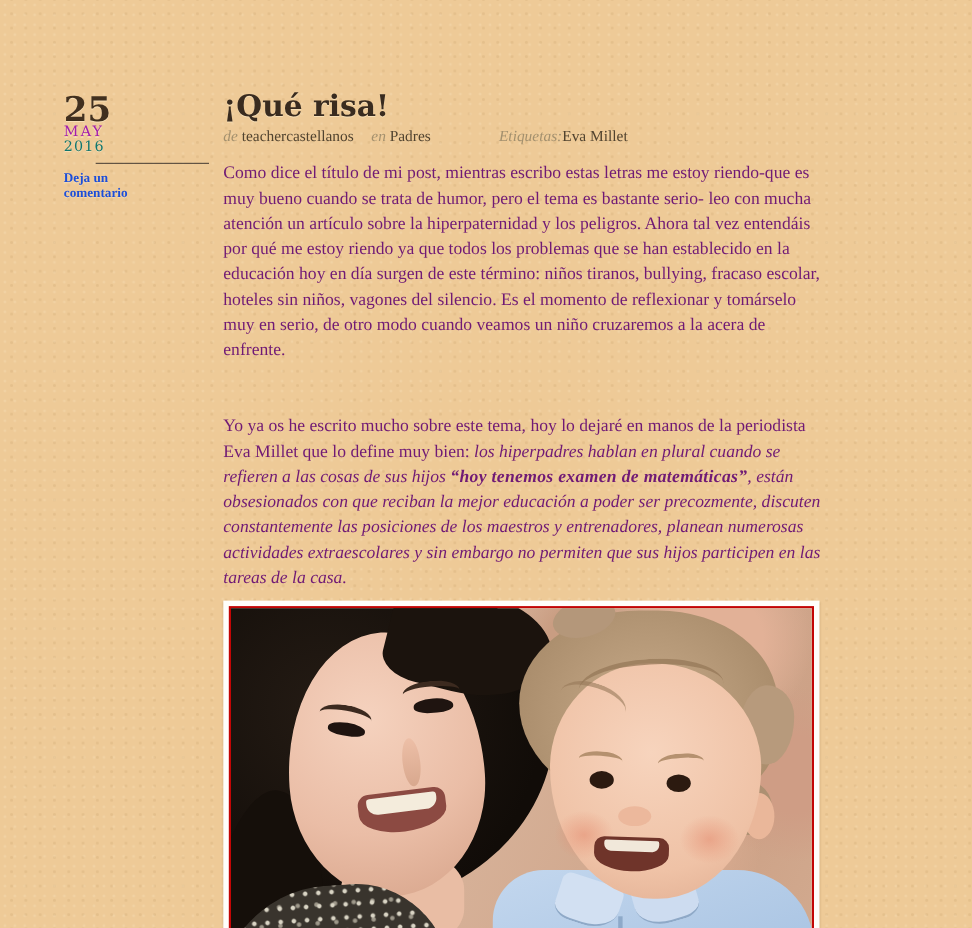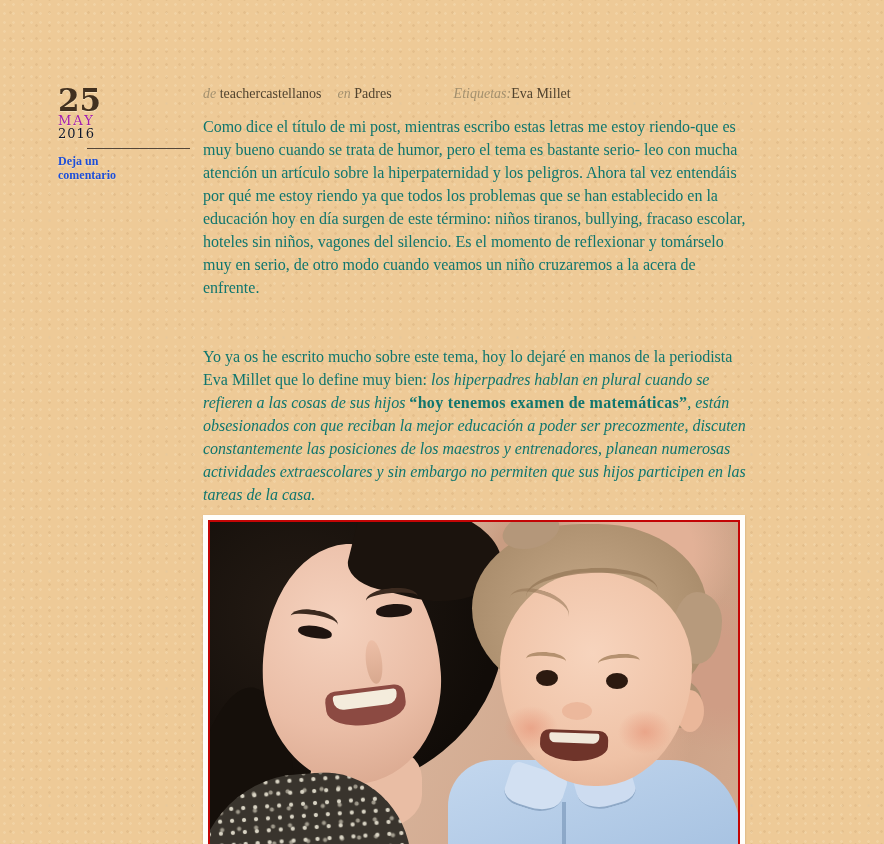--- a/index.html
+++ b/index.html
@@ -28,21 +28,21 @@
     color: #41301f; text-shadow: 0 1px 0 rgba(255,240,210,.55);
   }
   .date-month {
     font-family: "DejaVu Serif", serif;
     font-size: 13px; line-height: 13px; letter-spacing: 2px;
     color: #a21caf; text-shadow: 0 1px 0 rgba(255,240,210,.5);
   }
   .date-year {
     font-family: "DejaVu Serif", serif;
     font-size: 13px; line-height: 14px; letter-spacing: 1px;
-    color: #0f172a; text-shadow: 0 1px 0 rgba(255,240,210,.5);
+    color: #0f766e; text-shadow: 0 1px 0 rgba(255,240,210,.5);
   }
   .sidebar-rule {
     width: 103px; height: 0;
     border-top: 1px solid #53463a;
     margin: 7px 0 5px auto;
   }
   .comment-link {
     display: inline-block; width: 90px;
     font-family: Liberation Serif, serif;
     font-weight: 700; font-size: 12px; line-height: 14px;
@@ -60,25 +60,25 @@
   }
   .meta { margin-top: 4px; font-size: 14px; line-height: 18px; }
   .meta-label { font-style: italic; color: #a3906e; }
   .meta-link { color: #51432f; text-decoration: none; cursor: pointer; }
   .meta-group { margin-right: 16px; text-align: right; }
   .meta-group.last { margin-right: 0; margin-left: 46px; }
 
   .body-p {
     margin: 12px 0 0 0;
     font-size: 16px; line-height: 23px;
-    color: #0f766e;
+    color: #701a75;
   }
   .body-p.second { margin-top: 46px; }
   .body-p em { font-style: italic; }
-  .body-p .bold-quote { font-weight: 700; letter-spacing: .3px; }
+  .body-p .bold-quote { font-style: italic; font-weight: 700; letter-spacing: .3px; }
 
   
   .photo-frame {
     margin: 9px 0 0 0; padding: 5px;
     width: 532px; background: #fffefb;
     box-shadow: 0 1px 2px rgba(90,60,20,.25);
   }
   .photo-red { border: 2px solid #c30505; }
   .photo {
     position: relative; width: 528px; height: 470px; overflow: hidden;
@@ -182,20 +182,21 @@
     <div class="date-block">
       <div class="date-day">25</div>
       <div class="date-month">MAY</div>
       <div class="date-year">2016</div>
     </div>
     <div class="sidebar-rule"></div>
     <a class="comment-link">Deja un comentario</a>
   </aside>
 
   <main class="main">
+    <h1 class="post-title">¡Qué risa!</h1>
 
     <div class="meta">
       <span class="meta-group"><span class="meta-label">de</span> <a class="meta-link">teachercastellanos</a></span><span class="meta-group"><span class="meta-label">en</span> <a class="meta-link">Padres</a></span><span class="meta-group last"><span class="meta-label">Etiquetas:</span><a class="meta-link">Eva Millet</a></span>
     </div>
 
     <p class="body-p">Como dice el título de mi post, mientras escribo estas letras me estoy riendo-que es muy bueno cuando se trata de humor, pero el tema es bastante serio- leo con mucha atención un artículo sobre la hiperpaternidad y los peligros. Ahora tal vez entendáis por qué me estoy riendo ya que todos los problemas que se han establecido en la educación hoy en día surgen de este término: niños tiranos, bullying, fracaso escolar, hoteles sin niños, vagones del silencio. Es el momento de reflexionar y tomárselo muy en serio, de otro modo cuando veamos un niño cruzaremos a la acera de enfrente.</p>
 
     <p class="body-p second"><span>Yo ya os he escrito mucho sobre este tema, hoy lo dejaré en manos de la periodista Eva Millet que lo define muy bien: </span><em>los hiperpadres hablan en plural cuando se refieren a las cosas de sus hijos </em><span class="bold-quote">“hoy tenemos examen de matemáticas”</span><em>, están obsesionados con que reciban la mejor educación a poder ser precozmente, discuten constantemente las posiciones de los maestros y entrenadores, planean numerosas actividades extraescolares y sin embargo no permiten que sus hijos participen en las tareas de la casa.</em></p>
 
     <figure class="photo-frame">

